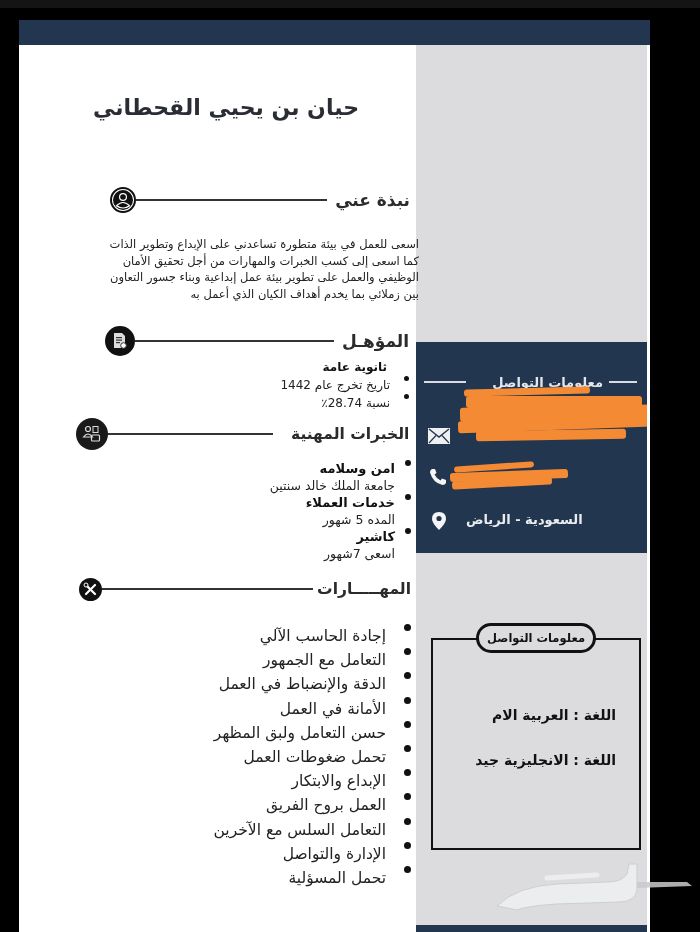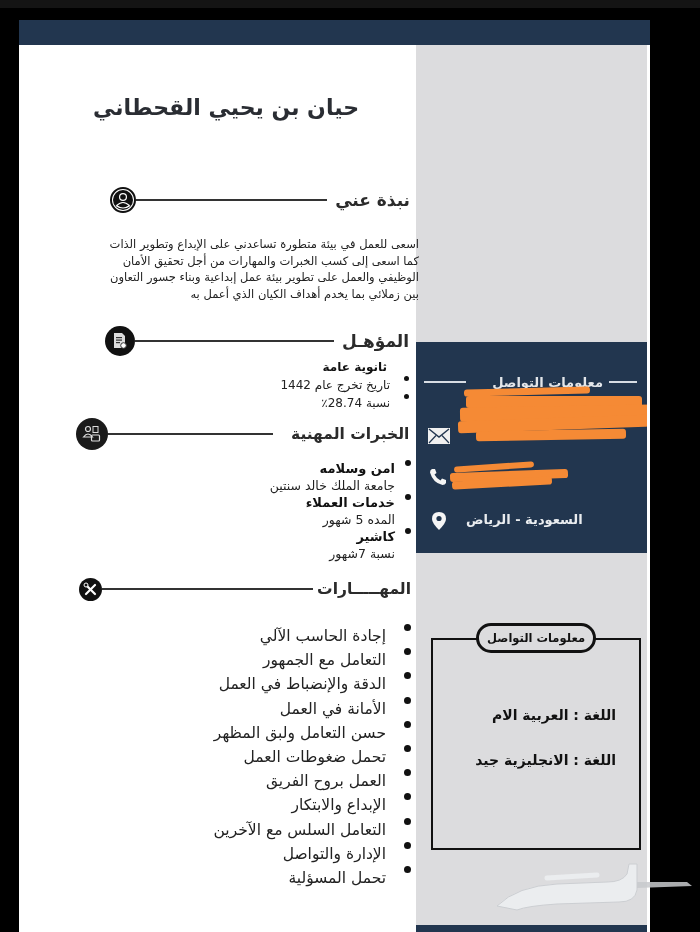--- a/index.html
+++ b/index.html
@@ -199,21 +199,21 @@
     <div class="exp-sub" style="padding-right:16px;">جامعة الملك خالد سنتين</div>
     <div class="row">
       <span class="bullet" style="margin-left:10px;"></span>
       <span class="exp-title">خدمات العملاء</span>
     </div>
     <div class="exp-sub" style="padding-right:16px;">المده 5 شهور</div>
     <div class="row">
       <span class="bullet" style="margin-left:10px;"></span>
       <span class="exp-title">كاشير</span>
     </div>
-    <div class="exp-sub" style="padding-right:16px;">نسبة 7شهور</div>
+    <div class="exp-sub" style="padding-right:16px;">اسعى 7شهور</div>
   </div>
 
   <div class="section-head" style="left:60px; top:552px; width:332px;">
     <div class="icon-circle" style="width:23px; height:23px;">
       <svg width="15" height="15" viewBox="0 0 15 15">
         <path d="M3 3 L12 12" stroke="#fff" stroke-width="2.2" stroke-linecap="round"></path>
         <path d="M12 3 L3 12" stroke="#fff" stroke-width="2.2" stroke-linecap="round"></path>
         <circle cx="3" cy="3" r="2" fill="#111" stroke="#fff" stroke-width="1"></circle>
       </svg>
     </div>
@@ -241,25 +241,25 @@
     <div class="row">
         <span class="bullet" style="margin-left:18px; width:7px; height:7px;"></span>
         <span class="skill">حسن التعامل ولبق المظهر</span>
       </div>
     <div class="row">
         <span class="bullet" style="margin-left:18px; width:7px; height:7px;"></span>
         <span class="skill">تحمل ضغوطات العمل</span>
       </div>
     <div class="row">
         <span class="bullet" style="margin-left:18px; width:7px; height:7px;"></span>
+        <span class="skill">الإبداع والابتكار</span>
+      </div>
+    <div class="row">
+        <span class="bullet" style="margin-left:18px; width:7px; height:7px;"></span>
         <span class="skill">العمل بروح الفريق</span>
-      </div>
-    <div class="row">
-        <span class="bullet" style="margin-left:18px; width:7px; height:7px;"></span>
-        <span class="skill">الإبداع والابتكار</span>
       </div>
     <div class="row">
         <span class="bullet" style="margin-left:18px; width:7px; height:7px;"></span>
         <span class="skill">التعامل السلس مع الآخرين</span>
       </div>
     <div class="row">
         <span class="bullet" style="margin-left:18px; width:7px; height:7px;"></span>
         <span class="skill">الإدارة والتواصل</span>
       </div>
     <div class="row">

